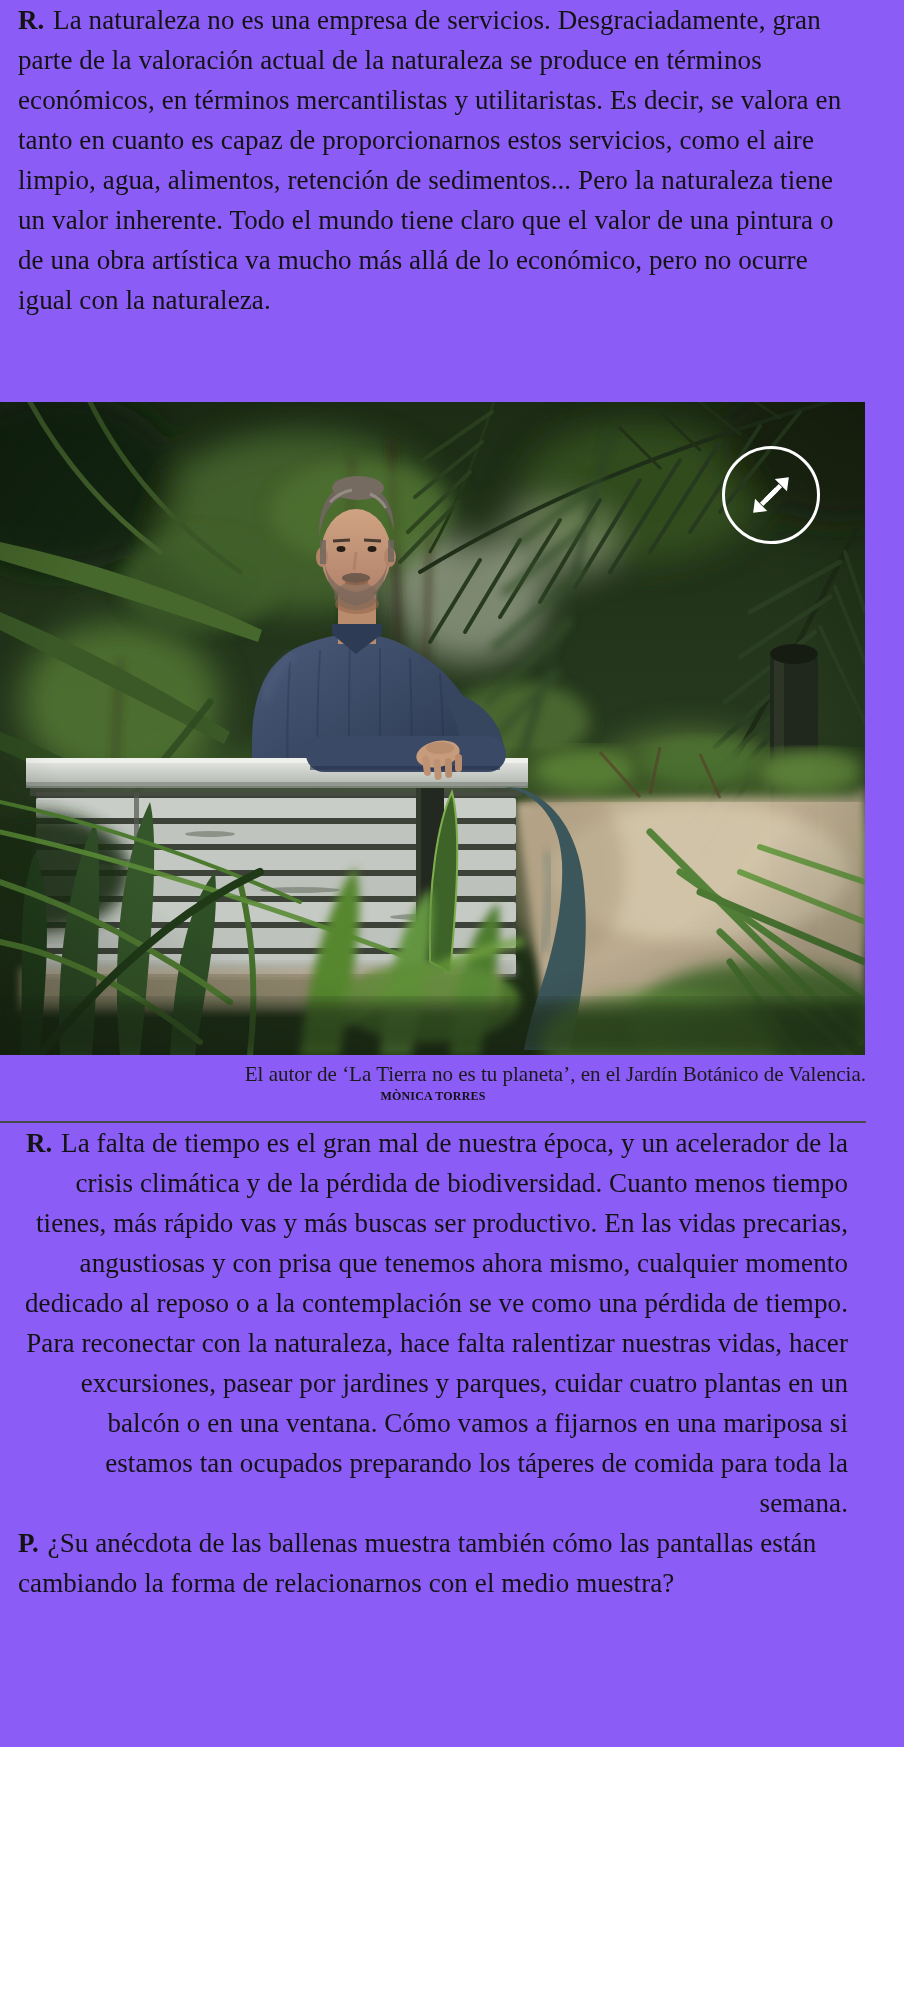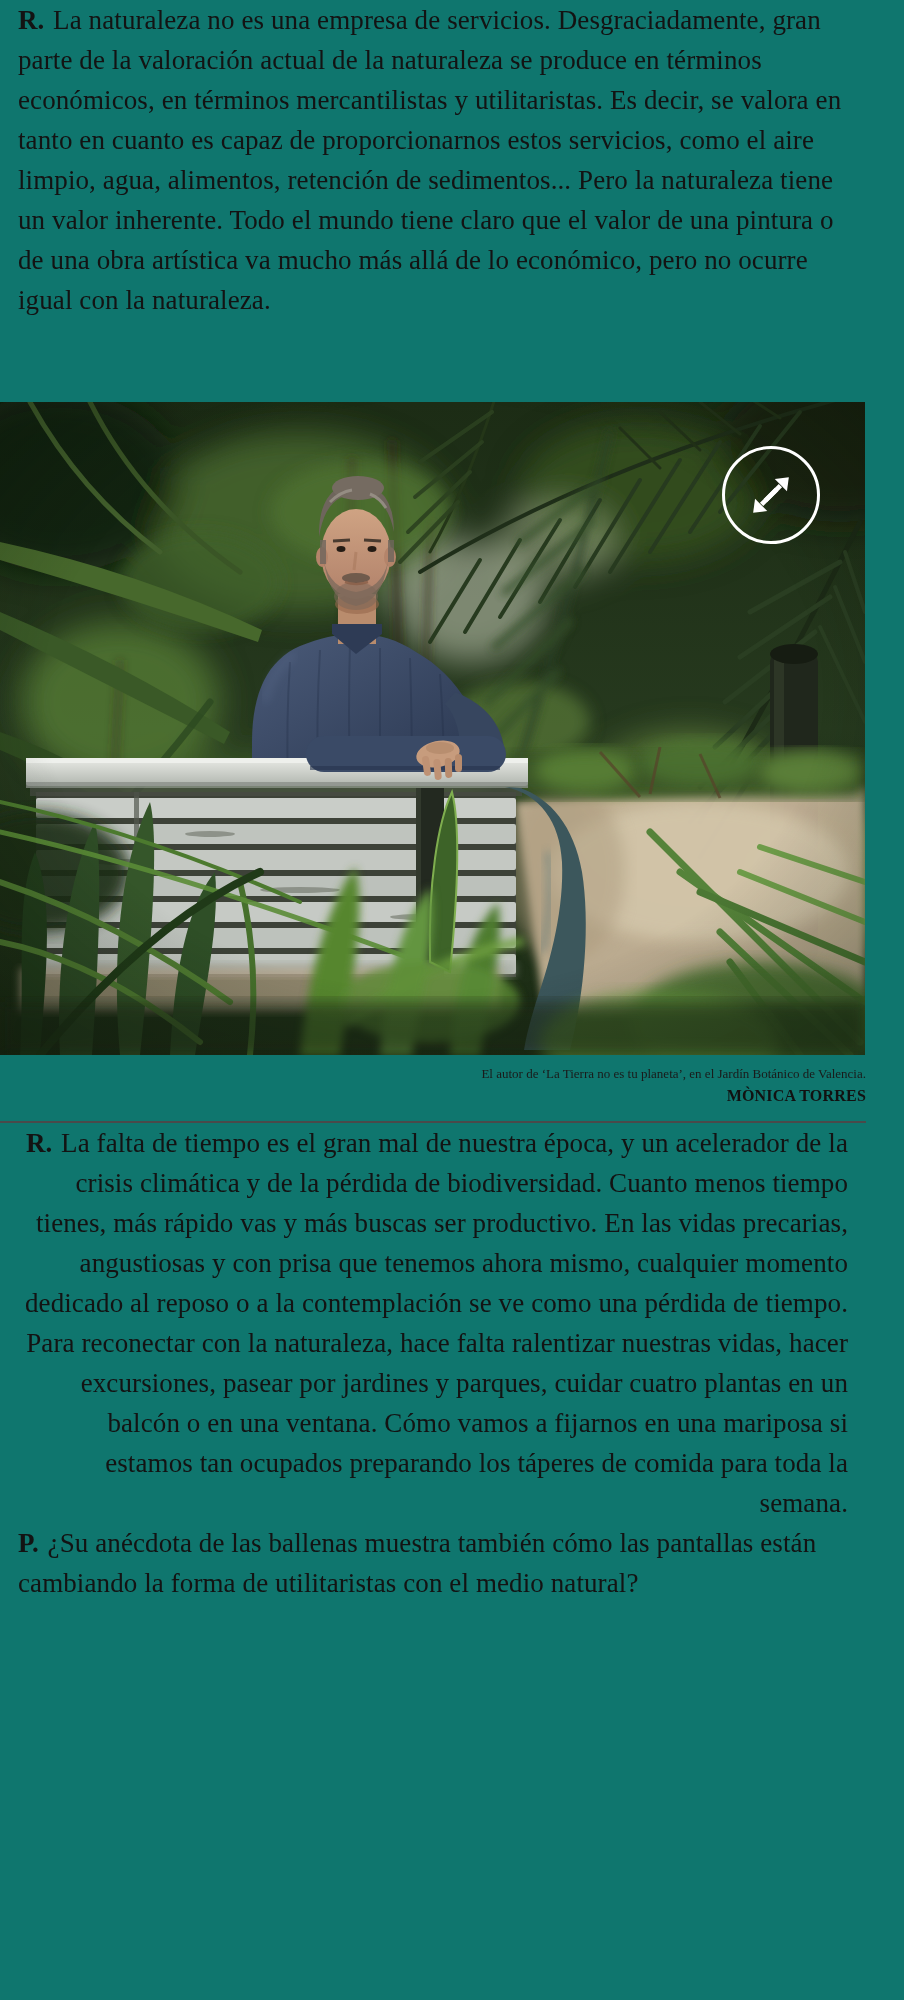--- a/index.html
+++ b/index.html
@@ -1,35 +1,35 @@
 <!DOCTYPE html>
 <html lang="es"><head>
 <meta charset="utf-8">
 <style>
   html,body{margin:0;padding:0;background:#ffffff;}
   body{width:904px;font-family:"Liberation Serif","DejaVu Serif",serif;color:#131313;}
-  .page{width:904px;height:2000px;overflow:hidden;background:#0f766e;position:relative;}
+  .page{width:904px;height:1747px;overflow:hidden;background:#8b5cf6;position:relative;}
   .content{width:866px;}
   p.body-par{
     margin:0;padding:0 0 0 18px;width:848px;box-sizing:border-box;
     font-size:27px;line-height:40px;letter-spacing:0.1px;color:#131313;
   }
   p.body-par strong{font-weight:bold;margin-right:.32em;}
   .first{margin-top:6px;}
   figure{margin:82px 0 0 0;padding:0;width:866px;}
   .photo{position:relative;width:865px;height:653px;overflow:hidden;background:#20311a;cursor:pointer;}
   .photo svg.scene{display:block;}
   .expand{
     position:absolute;left:722px;top:44px;width:98px;height:98px;box-sizing:border-box;
     border:3px solid #ffffff;border-radius:50%;background:transparent;padding:0;cursor:pointer;
   }
   .expand svg{display:block;width:92px;height:92px;}
   figcaption{margin-top:8px;width:866px;text-align:right;}
-  .caption-line{font-size:13px;line-height:22px;color:#1a1a1a;}
-  .credit-line{font-size:16px;line-height:22px;font-weight:bold;color:#111;letter-spacing:.2px;}
+  .caption-line{font-size:21px;line-height:22px;color:#1a1a1a;}
+  .credit-line{font-size:12px;line-height:22px;font-weight:bold;color:#111;letter-spacing:.2px;text-align:center;}
   .divider{border:none;margin:14px 0 0 0;width:866px;height:2px;background:#4a4a4a;}
   .q1{margin-top:78px;}
   .r2{margin-top:43px;text-align:right;}
   .q2{margin-top:47px;}
 </style>
 </head>
 <body>
 
 <div class="page">
   <div class="content">
@@ -317,17 +317,17 @@
     </figure>
 
     <hr class="divider">
 
 
     <p class="body-par r2">
       <strong>R.</strong><span>La falta de tiempo es el gran mal de nuestra época, y un acelerador de la crisis climática y de la pérdida de biodiversidad. Cuanto menos tiempo tienes, más rápido vas y más buscas ser productivo. En las vidas precarias, angustiosas y con prisa que tenemos ahora mismo, cualquier momento dedicado al reposo o a la contemplación se ve como una pérdida de tiempo. Para reconectar con la naturaleza, hace falta ralentizar nuestras vidas, hacer excursiones, pasear por jardines y parques, cuidar cuatro plantas en un balcón o en una ventana. Cómo vamos a fijarnos en una mariposa si estamos tan ocupados preparando los táperes de comida para toda la semana.</span>
     </p>
 
     <p class="body-par q2">
-      <strong>P.</strong><span>¿Su anécdota de las ballenas muestra también cómo las pantallas están cambiando la forma de utilitaristas con el medio natural?</span>
+      <strong>P.</strong><span>¿Su anécdota de las ballenas muestra también cómo las pantallas están cambiando la forma de relacionarnos con el medio muestra?</span>
     </p>
 
   </div>
 </div>
 
 </body></html>

